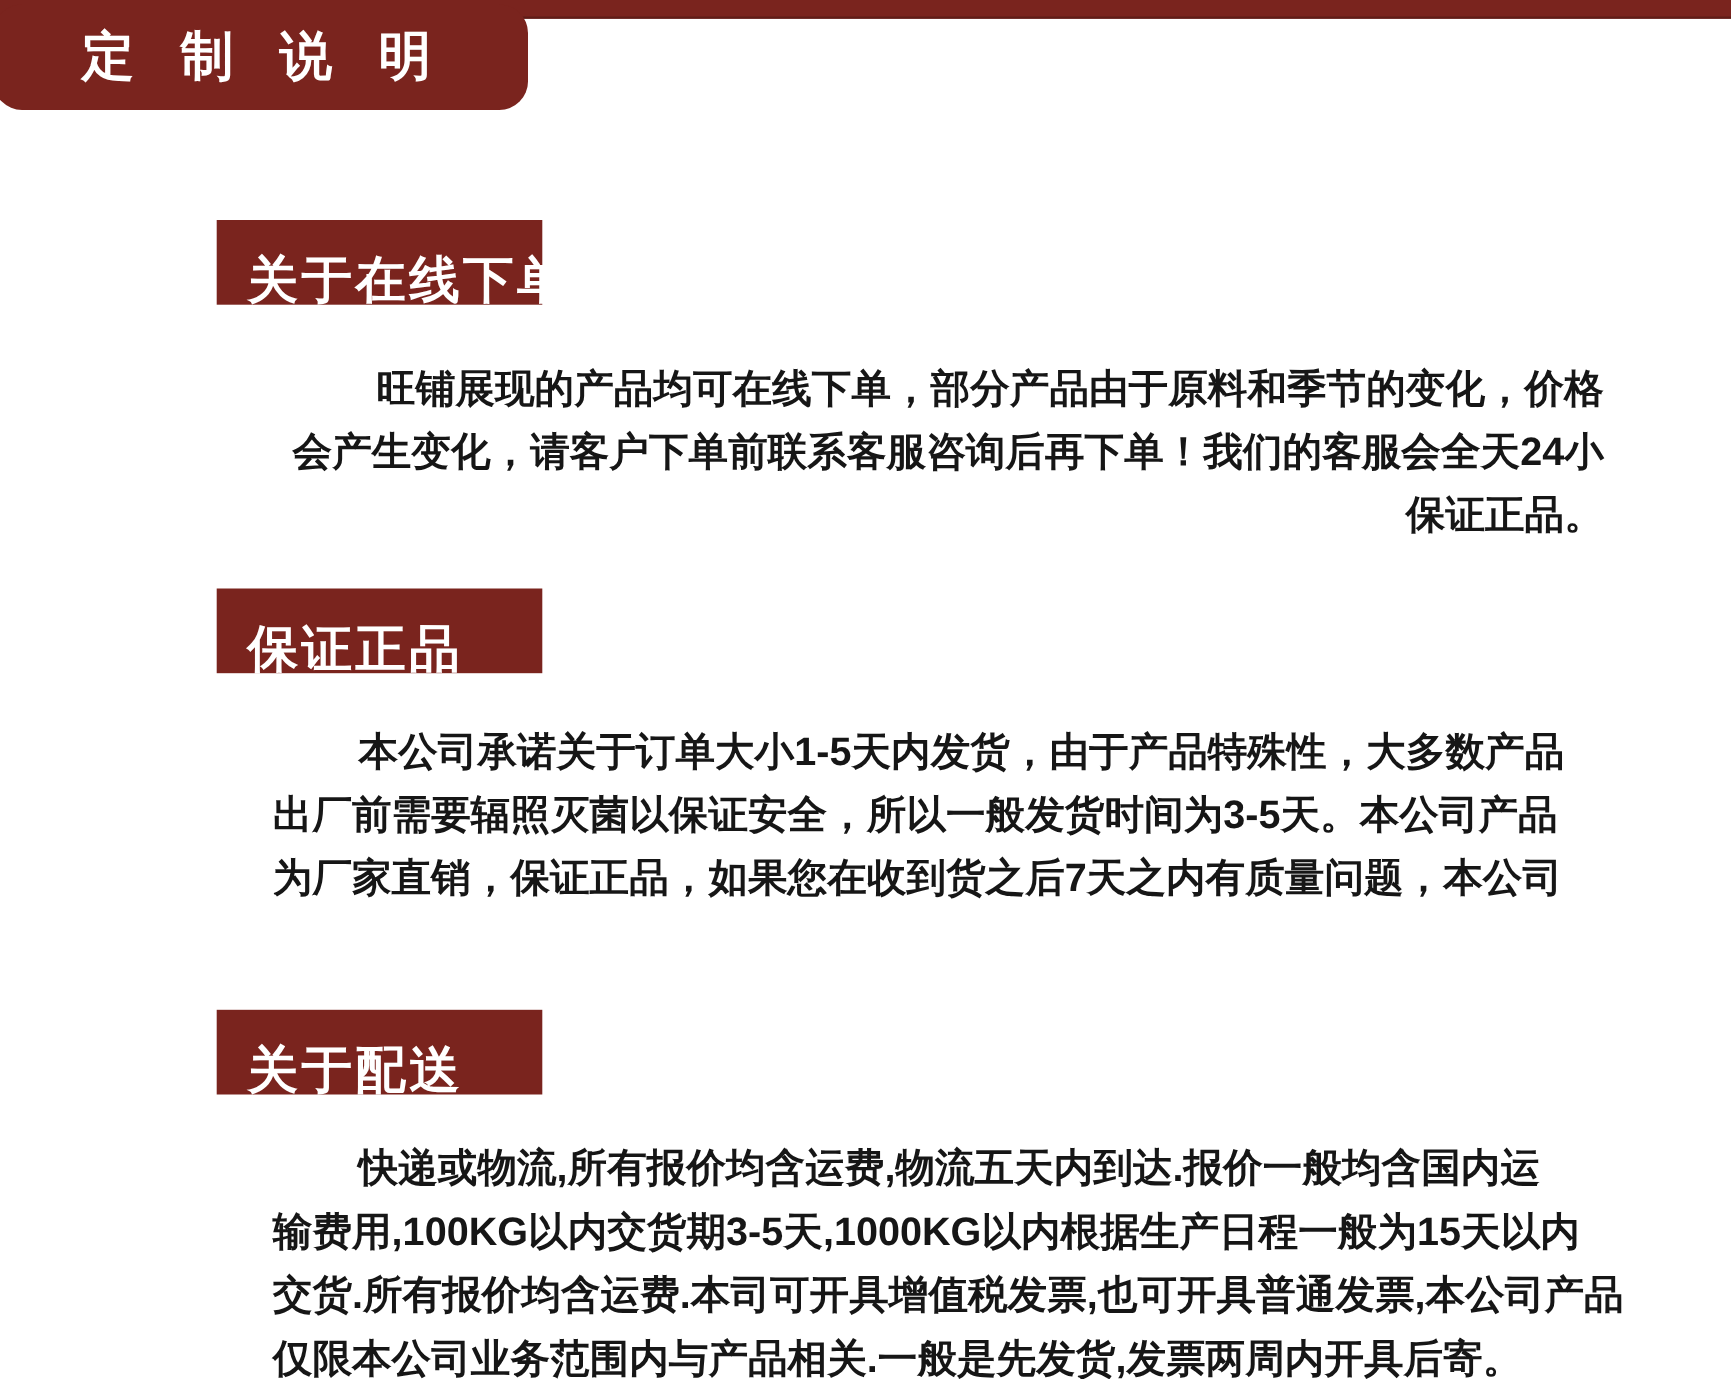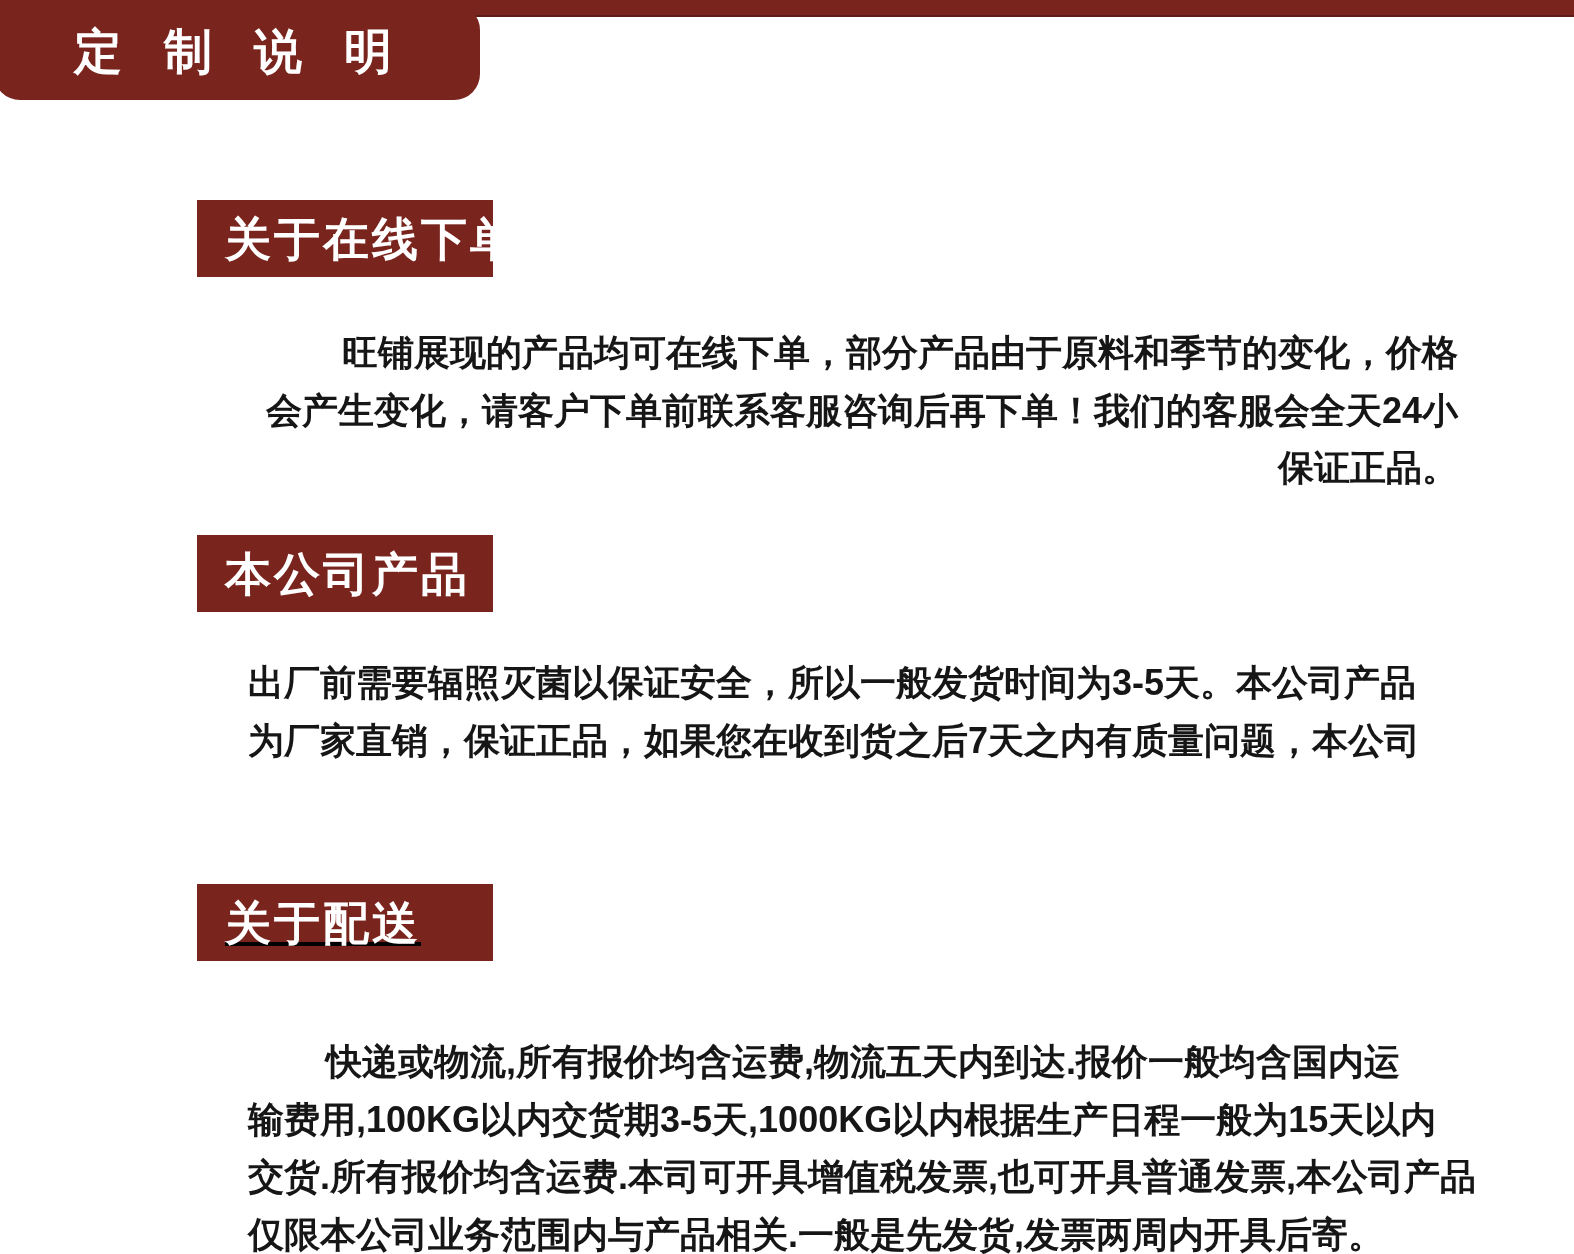--- a/index.html
+++ b/index.html
@@ -40,32 +40,32 @@
     font-size: 48px; font-weight: bold;
     letter-spacing: 42px; white-space: nowrap;
     line-height: 1;
   }
 
   
   .sec-head {
     position: absolute; left: 197px;
     width: 296px; height: 77px;
     background: var(--brand-red);
-    display: flex; align-items: center;
+    display: flex; align-items: flex-end;
     padding-left: 28px;
   }
   .sec-head span {
     color: var(--heading-text);
     font-size: 46px; font-weight: bold;
     letter-spacing: 3px; white-space: nowrap;
     line-height: 1;
   }
   .sec-head.h1 { top: 200px; }
   .sec-head.h2 { top: 535px; }
-  .sec-head.h3 { top: 884px; text-decoration: underline; }
+  .sec-head.h3 { top: 918px; }
 
   
   .para {
     position: absolute; left: 248px; width: 1210px;
     color: var(--body-text);
     font-size: 36px; font-weight: bold;
     line-height: 57.6px;
   }
   .para .line { white-space: nowrap; }
   .para .line.first { padding-left: 78px; }
@@ -87,23 +87,24 @@
   <div class="sec-head h1">
     <span>关于在线下单</span>
   </div>
   <div class="para p1">
     <div class="line first">旺铺展现的产品均可在线下单，部分产品由于原料和季节的变化，价格</div>
     <div class="line">会产生变化，请客户下单前联系客服咨询后再下单！我们的客服会全天24小</div>
     <div class="line">保证正品。</div>
   </div>
 
   <div class="sec-head h2">
-    <span>本公司产品</span>
+    <span>保证正品</span>
   </div>
   <div class="para p2">
+    <div class="line first">本公司承诺关于订单大小1-5天内发货，由于产品特殊性，大多数产品</div>
     <div class="line">出厂前需要辐照灭菌以保证安全，所以一般发货时间为3-5天。本公司产品</div>
     <div class="line">为厂家直销，保证正品，如果您在收到货之后7天之内有质量问题，本公司</div>
   </div>
 
   <div class="sec-head h3">
     <span>关于配送</span>
   </div>
   <div class="para p3">
     <div class="line first">快递或物流,所有报价均含运费,物流五天内到达.报价一般均含国内运</div>
     <div class="line">输费用,100KG以内交货期3-5天,1000KG以内根据生产日程一般为15天以内</div>

